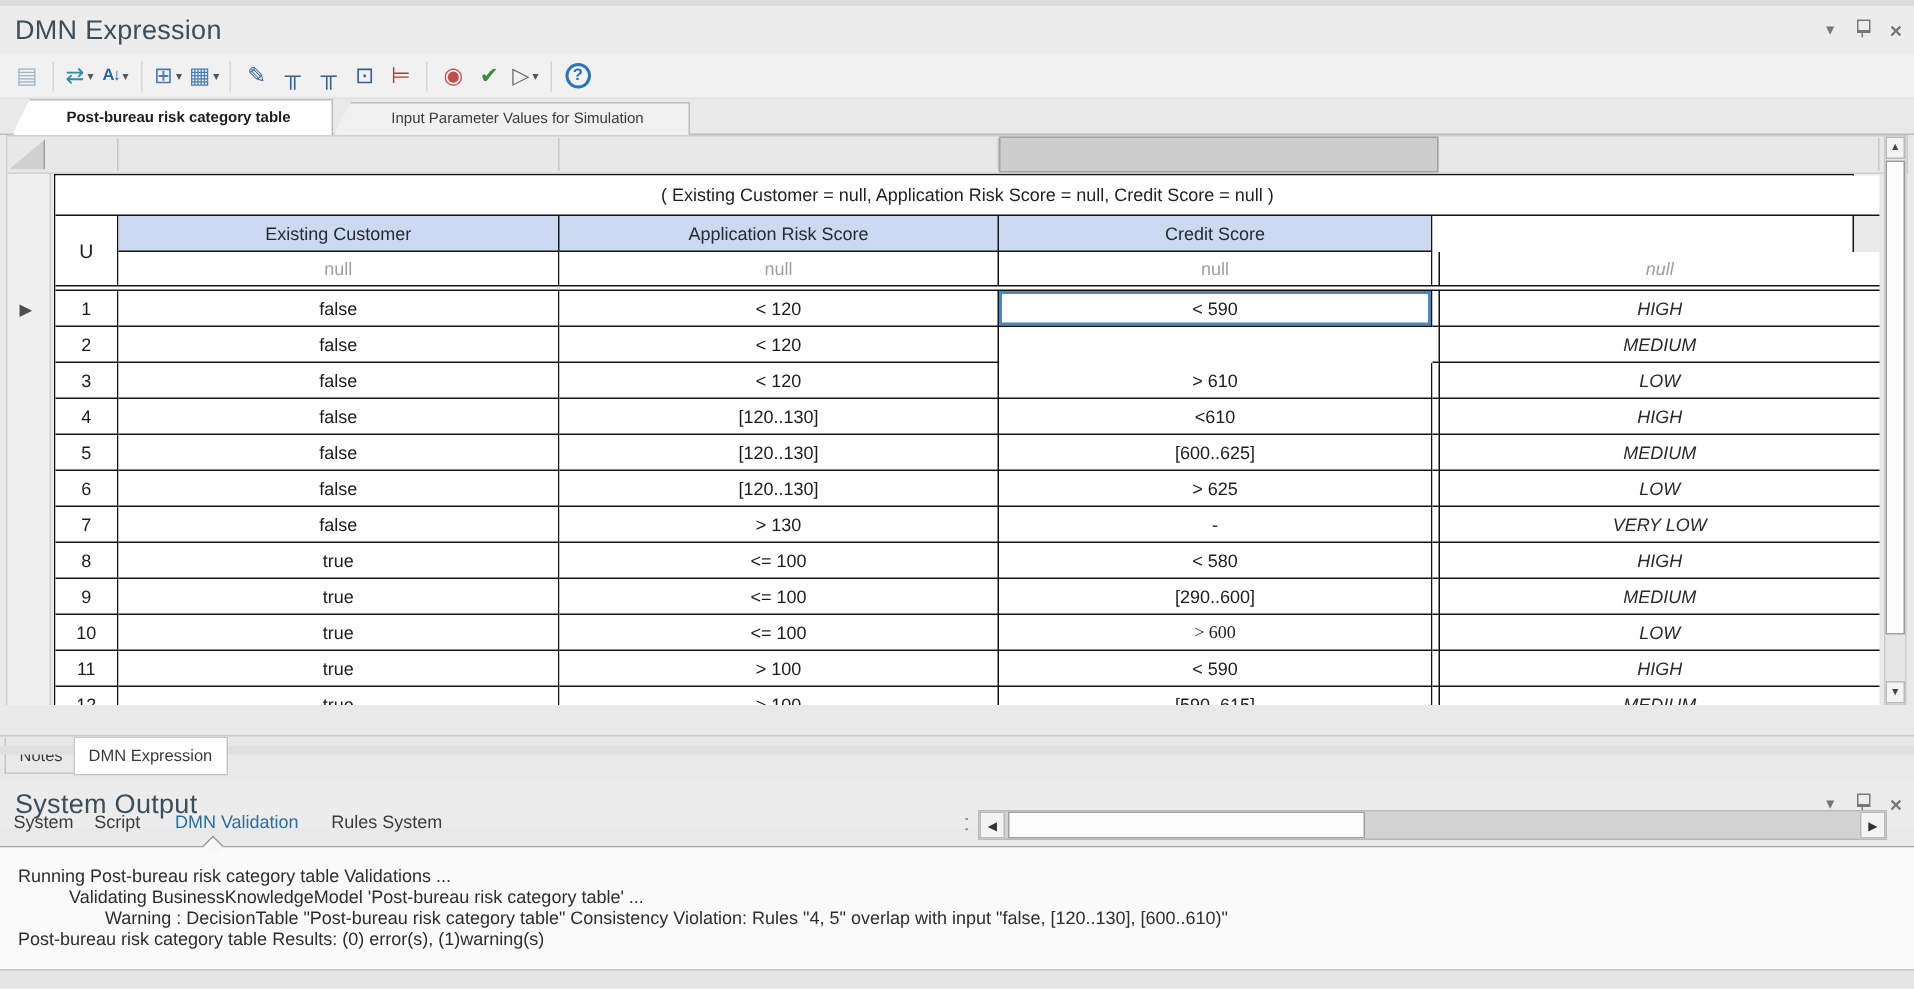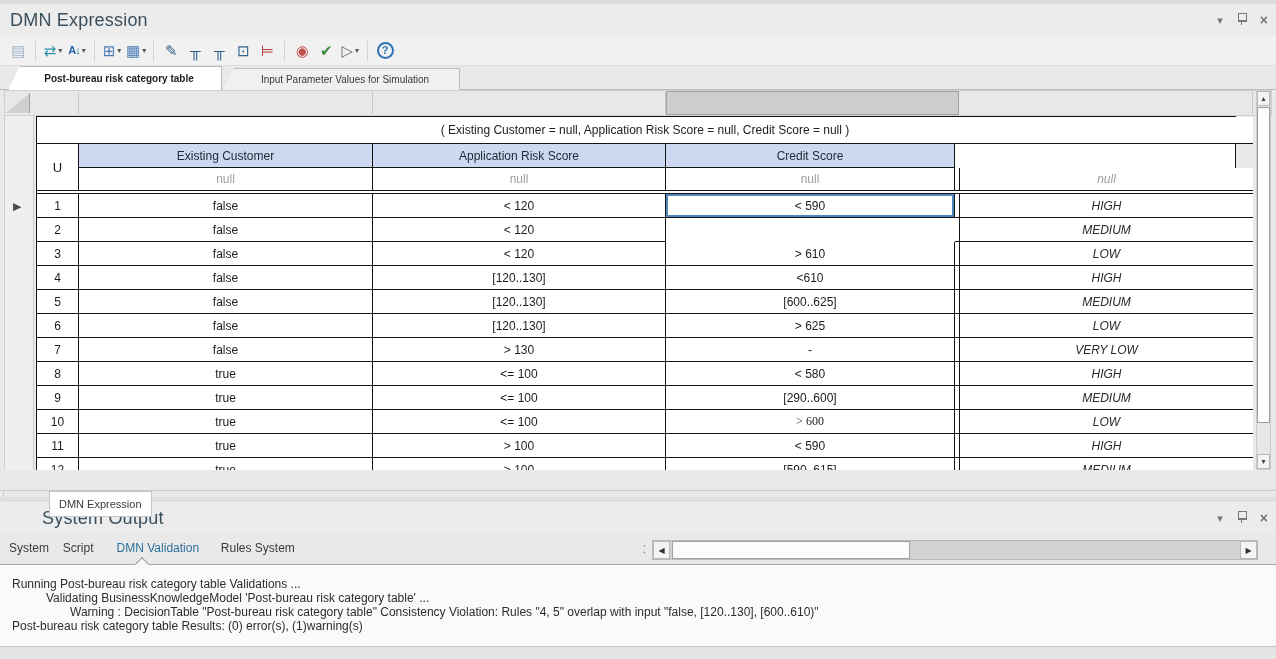--- a/index.html
+++ b/index.html
@@ -62,21 +62,21 @@
   .v-scroll { position:absolute; left:1256px; top:0; width:15px; height:380px; background:#e6e6e6; border:1px solid #cccccc; }
   .sb-btn { position:absolute; left:0; width:13px; height:15px; background:#f3f3f3; border:1px solid #b9b9b9; color:#444; font-size:7px; display:flex; align-items:center; justify-content:center; }
   .v-thumb { position:absolute; left:0; top:16px; width:13px; height:316px; background:#fdfdfd; border:1px solid #9c9c9c; }
 
   .bottom-tabs { position:absolute; left:0; top:470px; width:1276px; height:27px; background:#e9e9e9; border-top:1px solid #c9c9c9;margin-top:20px; }
   .btab { position:absolute; top:1px; height:24px; display:flex; align-items:center; justify-content:center; font-size:11px; color:#3a3a3a; padding:0 9px; background:#e9e9e9; border:1px solid #c6c6c6; border-top:none; cursor:default; }
   .btab.active { background:#ffffff; border-top:1px solid #c6c6c6; height:26px; top:0; z-index:2; }
 
   
   .splitter { position:absolute; left:0; top:497px; width:1276px; height:6px; background:#dfdfdf; }
-  .out-titlebar-top { top:502px;padding-left:32px; }
+  .out-titlebar-top { top:520px; }
   .out-tabs { position:absolute; left:0; top:537px; width:1276px; height:27px; }
   .out-tab { position:absolute; top:4px; font-size:12px; color:#3c3c3c; cursor:default; white-space:nowrap; }
   .out-tab.active { color:#2b6f9e; }
   .out-sep-line { position:absolute; left:0; top:564px; width:1276px; height:1px; background:#a8a8a8; }
   .tab-notch { position:absolute; left:137px; top:559px; width:10px; height:10px; background:#f7f7f7; border-top:1px solid #9a9a9a; border-left:1px solid #9a9a9a; transform:rotate(45deg); z-index:3; }
 
   .h-scroll { position:absolute; left:652px; top:540px; width:606px; height:20px; background:#d2d2d2; border:1px solid #b9b9b9; }
   .hs-btn { position:absolute; top:0; width:17px; height:18px; background:#f4f4f4; border:1px solid #b9b9b9; color:#333; font-size:8px; display:flex; align-items:center; justify-content:center; }
   .hs-thumb { position:absolute; left:19px; top:0; width:238px; height:18px; background:#fcfcfc; border:1px solid #a0a0a0; }
   .dock-grip { position:absolute; left:643px; top:541px; color:#8f8f8f; font-size:11px; letter-spacing:-2px; }

